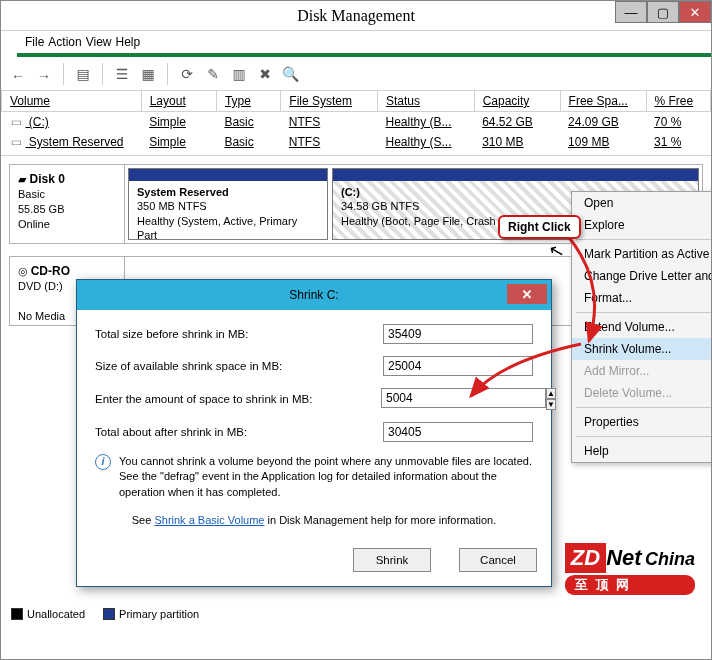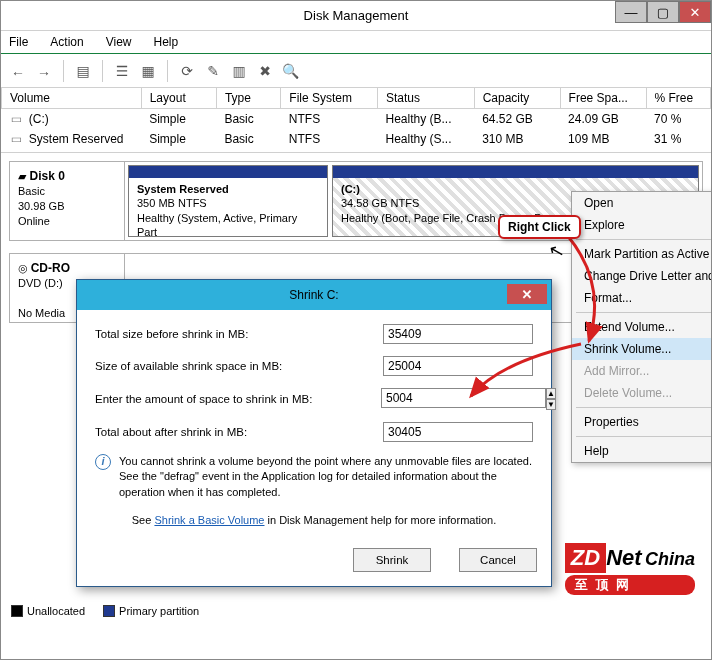--- a/index.html
+++ b/index.html
@@ -20,41 +20,43 @@
     background: #fff;
     border-bottom: 1px solid #d0d0d0;
     display: flex;
     align-items: center;
     position: relative;
   }
   .titlebar .title {
     position: absolute;
     left: 50%;
     transform: translateX(-50%);
-    font-size: 13px;
+    font-size: 16px;
+    font-family: Liberation Serif, serif;
   }
   .win-controls {
     position: absolute;
     right: 0; top: 0;
     display: flex;
   }
   .win-btn {
     width: 32px; height: 22px;
     display: flex; align-items: center; justify-content: center;
     font-size: 13px;
     border: 1px solid #777;
     background: #c8c8c8;
   }
   .win-btn.close { background: #c75050; color: #fff; }
   
   .menubar {
     display: flex;
     padding: 4px 8px;
-    gap: 22px;
-    border-bottom: 1px solid #15803d;
+    gap: 4px;
+    border-bottom: 4px solid #15803d;
+    margin-left: 16px;
   }
   .menu-item { cursor: default; }
   
   .toolbar {
     height: 34px;
     display: flex;
     align-items: center;
     padding: 0 6px;
     gap: 4px;
     border-bottom: 1px solid #d0d0d0;
@@ -65,20 +67,21 @@
     font-size: 14px;
     color: #555;
   }
   .tool-sep {
     width: 1px; height: 22px; background: #ccc; margin: 0 4px;
   }
   
   .vol-table {
     width: 100%;
     border-collapse: collapse;
+    text-decoration: underline;
   }
   .vol-table th, .vol-table td {
     text-align: left;
     padding: 3px 8px;
     font-weight: normal;
     white-space: nowrap;
     overflow: hidden;
   }
   .vol-table thead th {
     background: #fff;
@@ -400,21 +403,21 @@
 </table>
 </div>
 
 <div class="disk-panel">
 
   <div class="disk-row">
     <div class="disk-label">
       <span>▰</span>
       <b>Disk 0</b><br>
       <span>Basic</span><br>
-      <span>30.98 GB</span><br>
+      <span>55.85 GB</span><br>
       <span>Online</span>
     </div>
     <div class="part-container">
       <div class="partition" style="flex:0 0 200px">
         <div class="part-top-bar"></div>
         <div class="part-body">
           <b>System Reserved</b><br>
           <span>350 MB NTFS</span><br>
           <span>Healthy (System, Active, Primary Part</span>
         </div>

